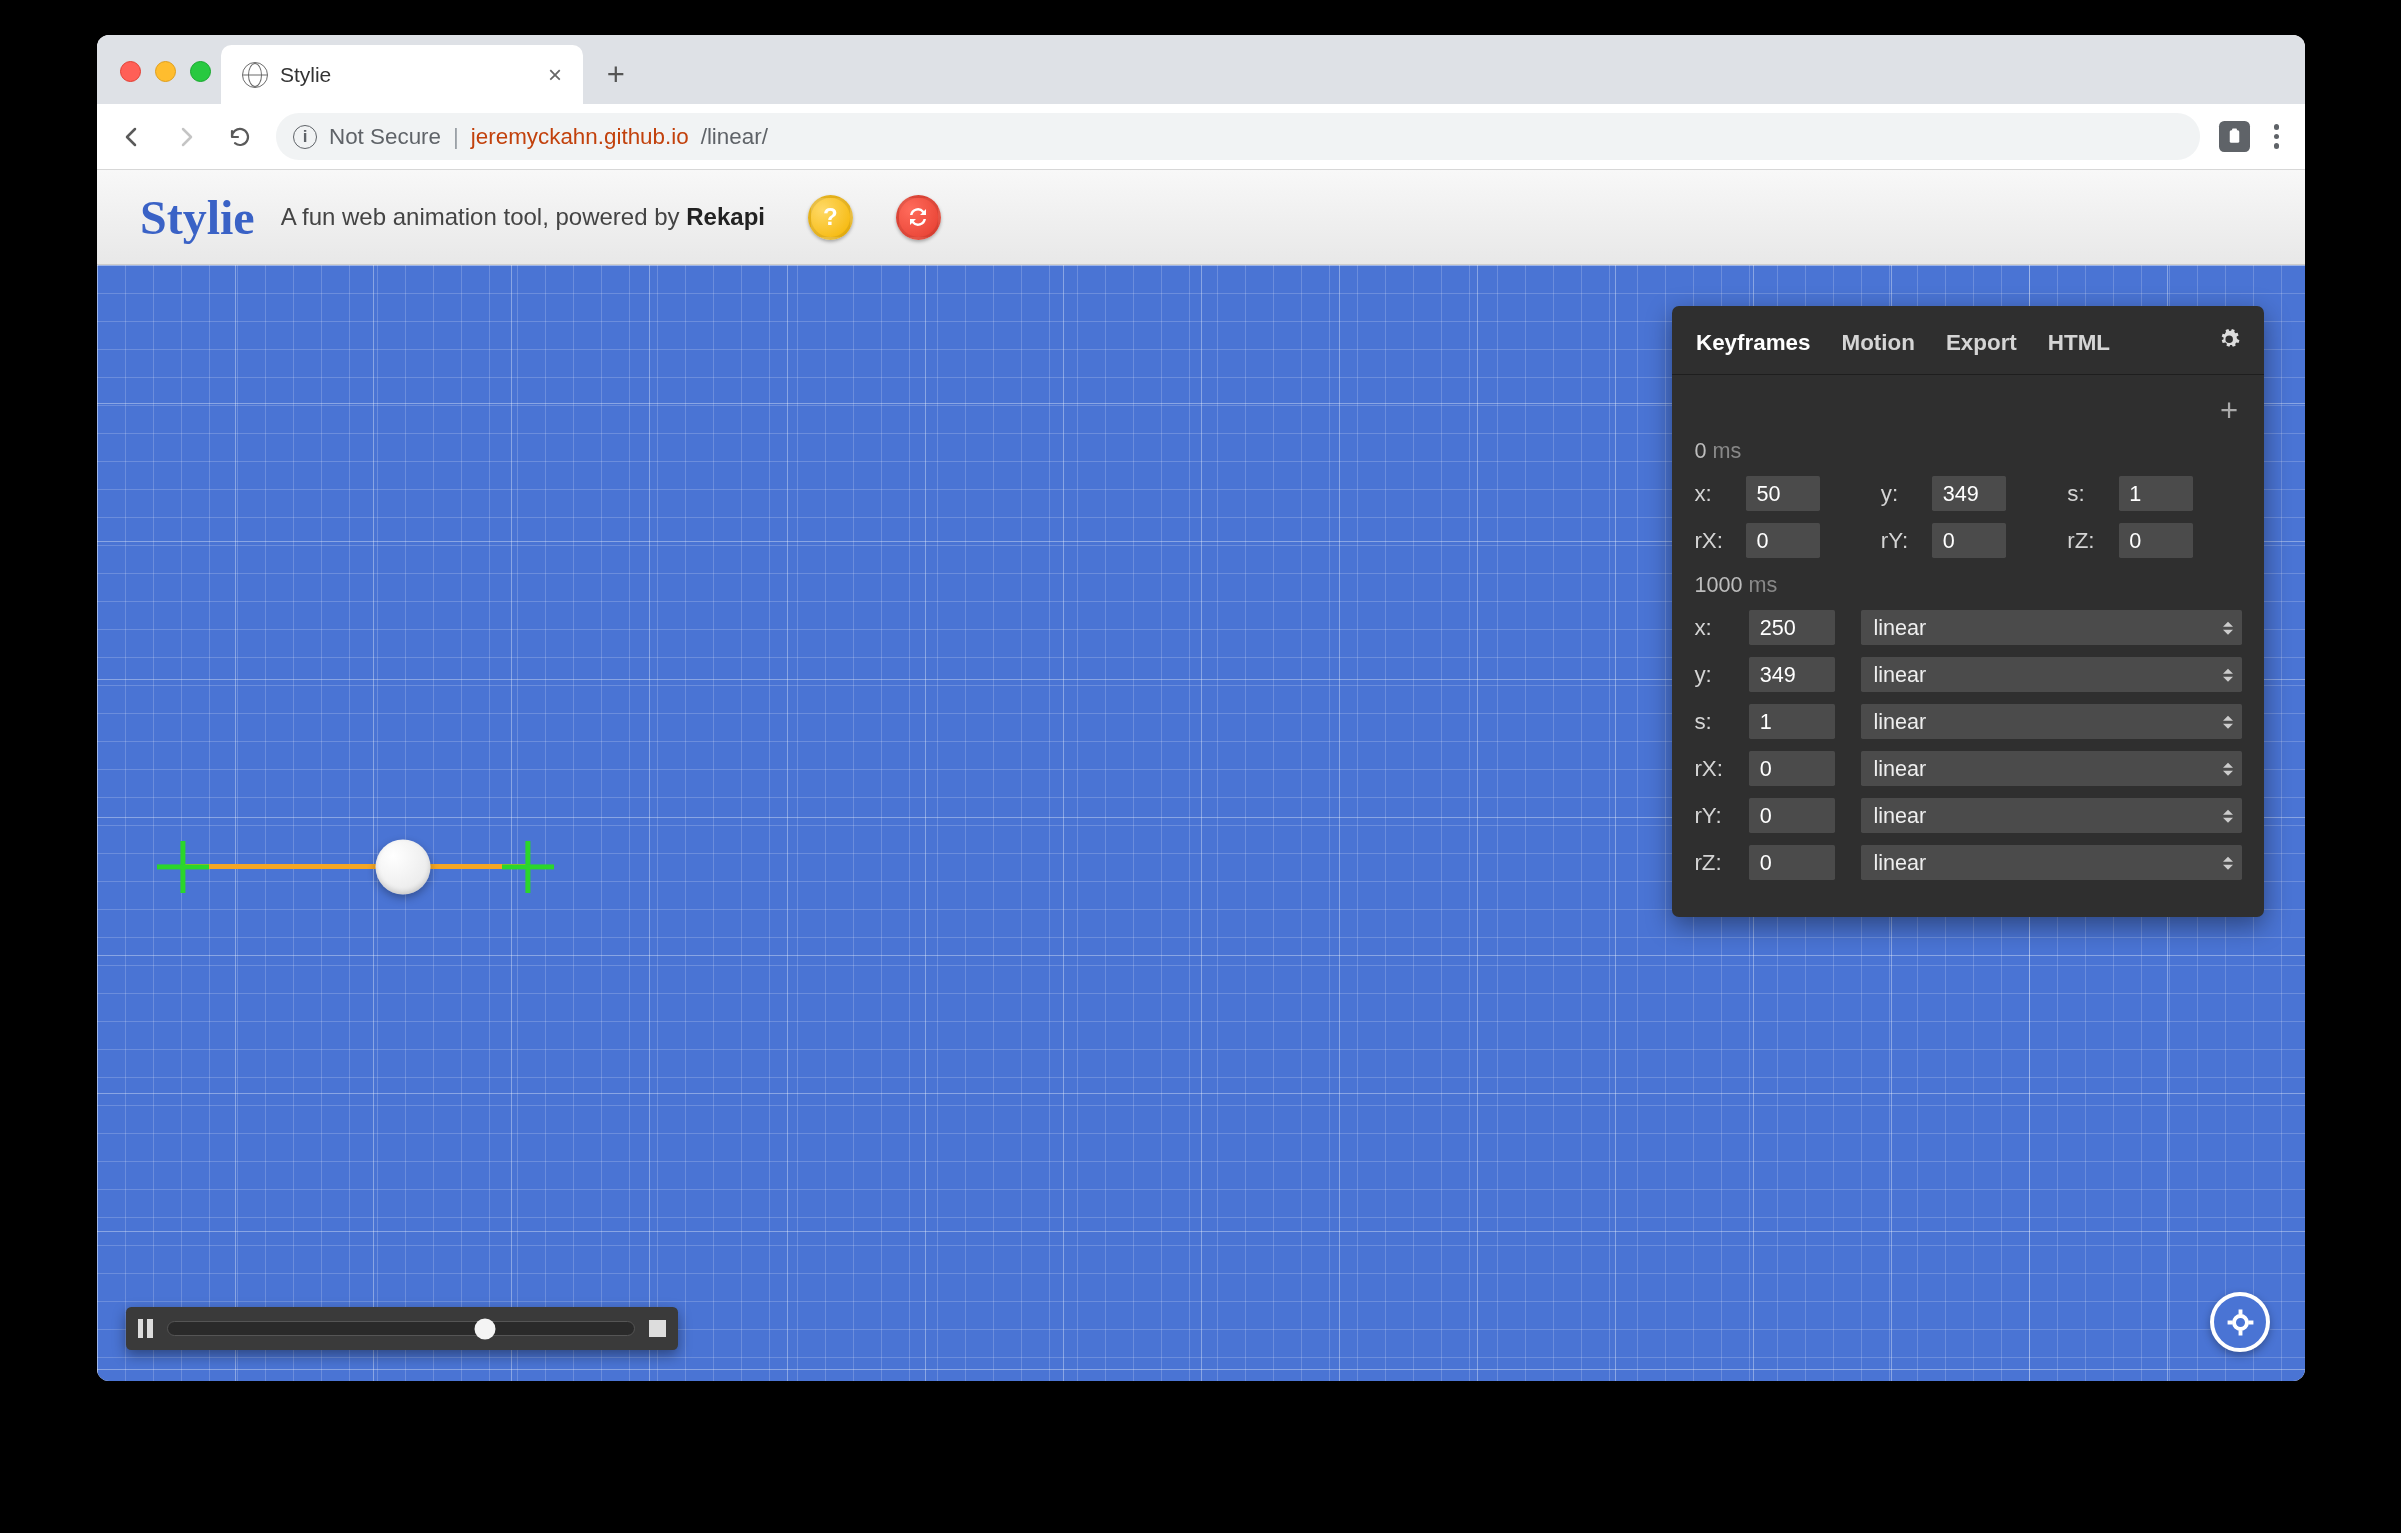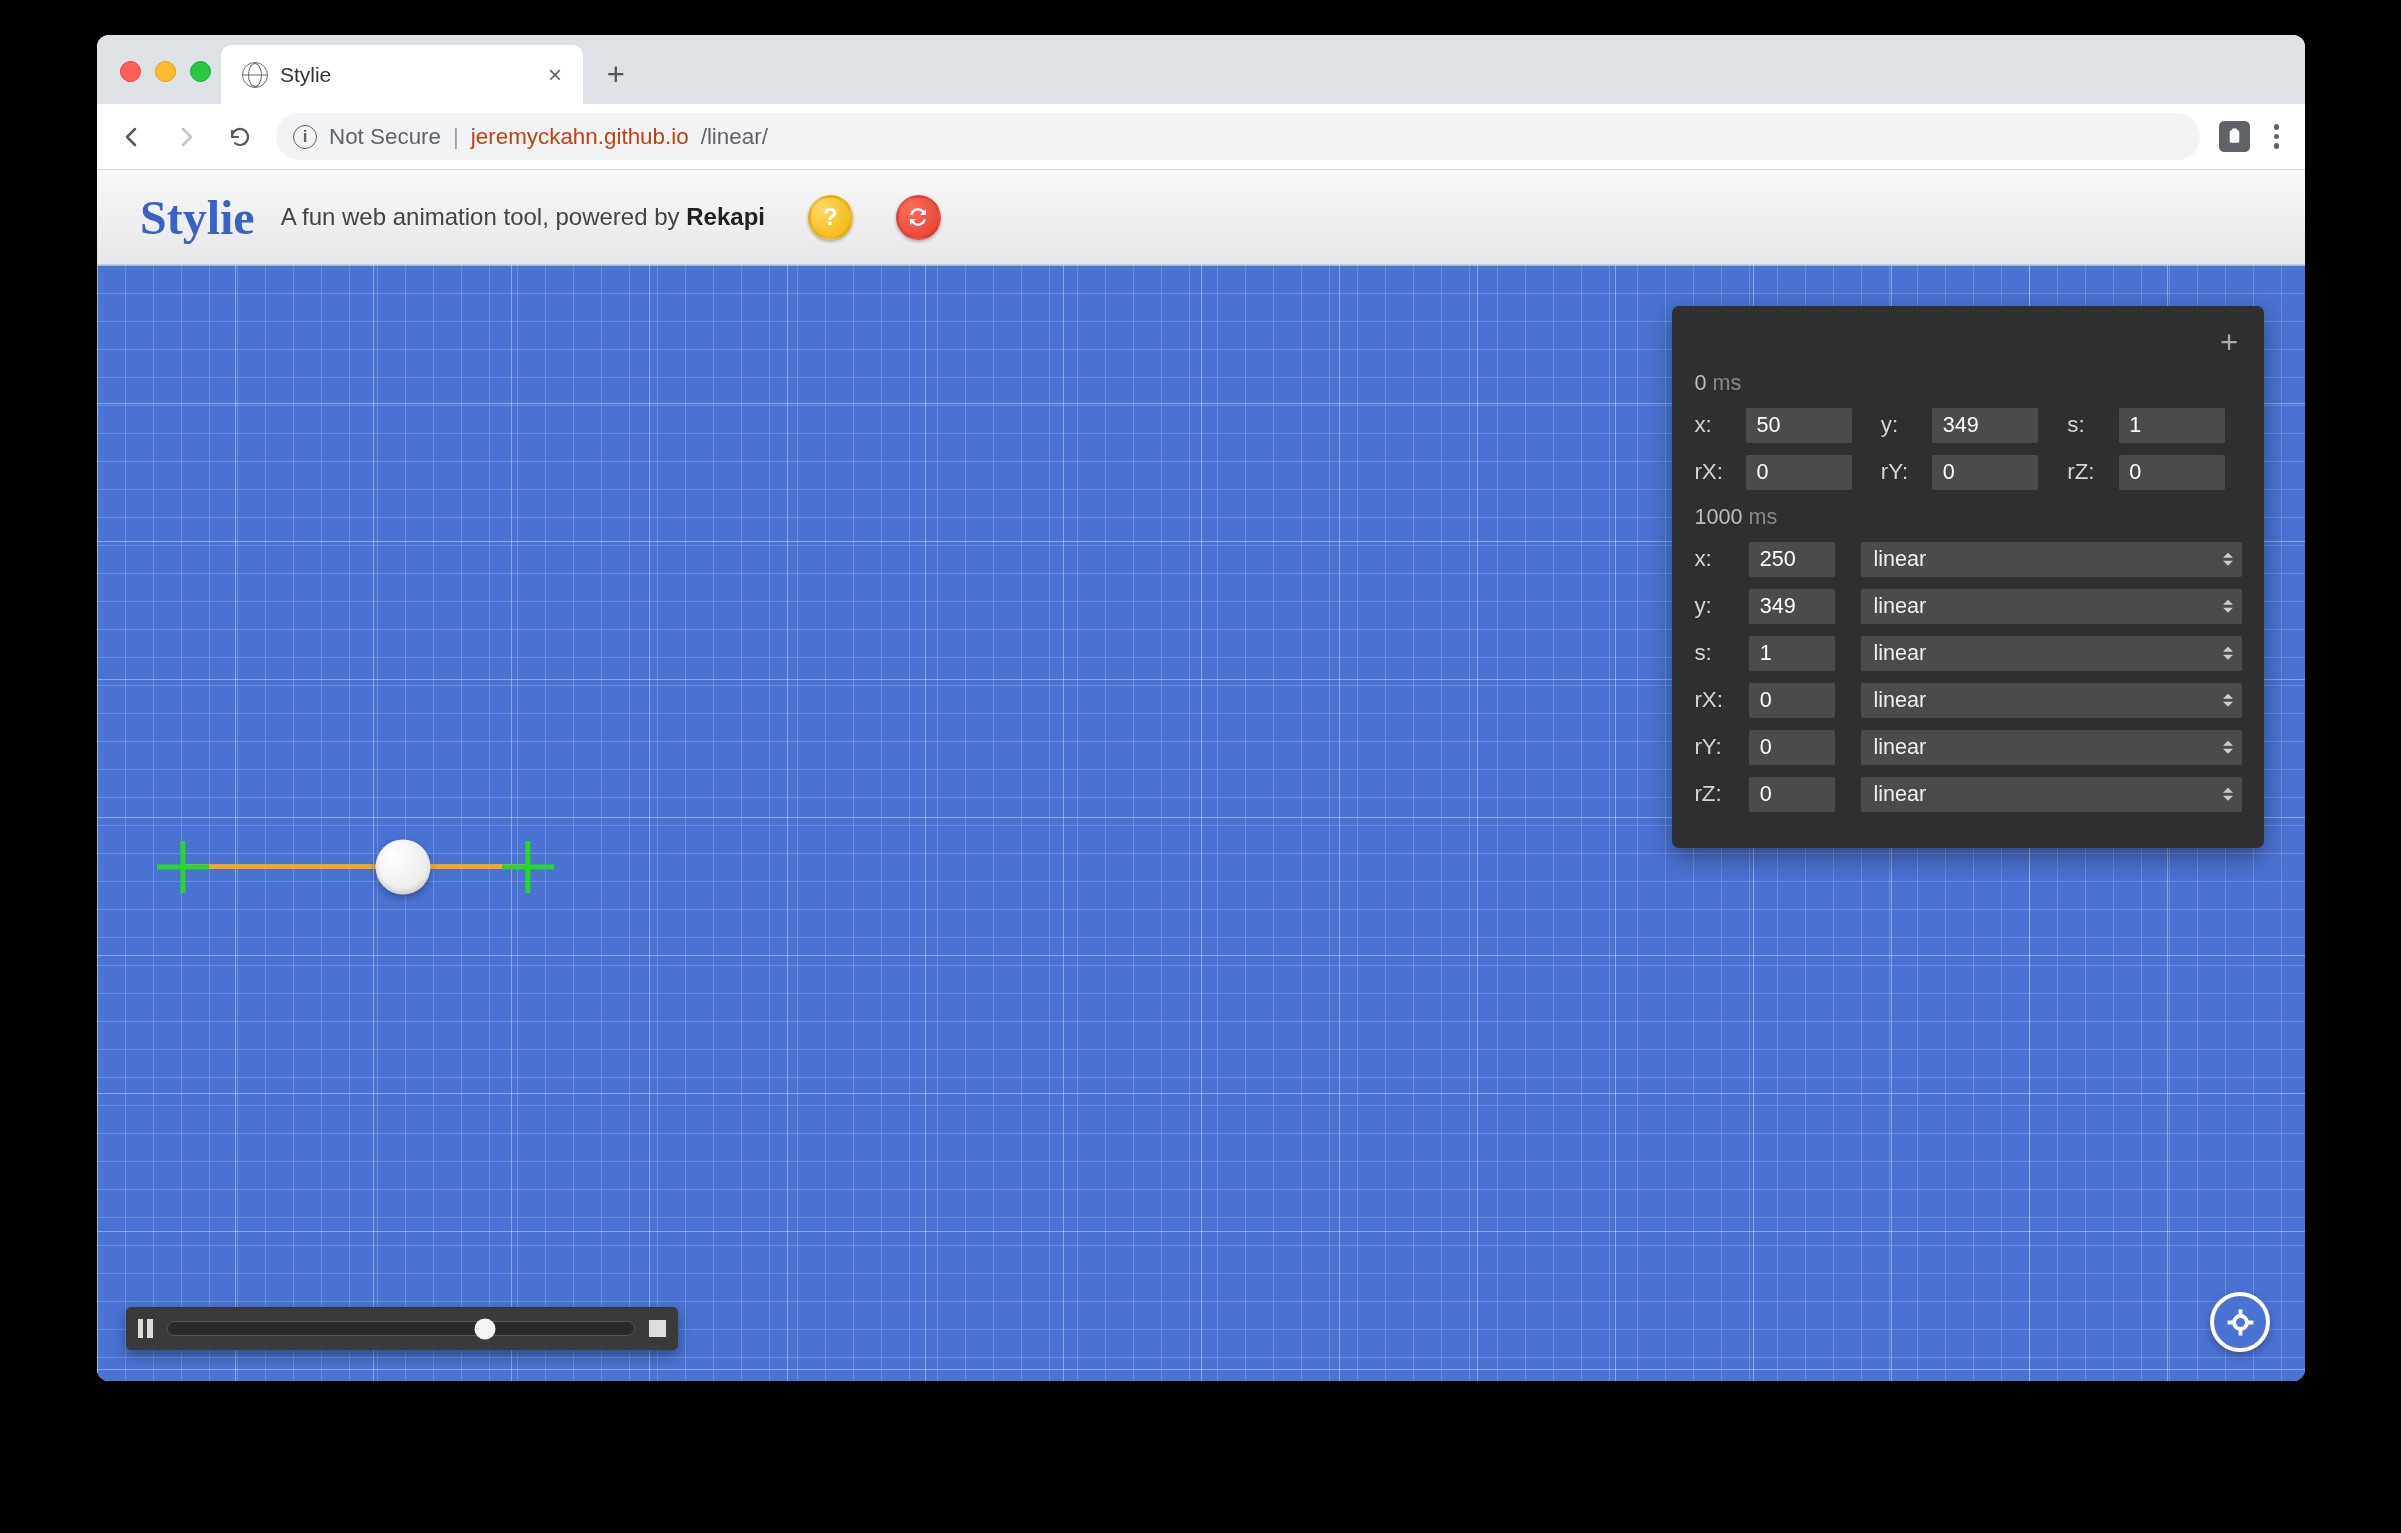--- a/index.html
+++ b/index.html
@@ -229,21 +229,21 @@
   .kf-group { margin-bottom: 14px; }
   .kf-time { color: #bdbdbd; margin-bottom: 12px; font-size: 21.6px; }
   .kf-time .ms { color: #888; }
   .row { display: flex; align-items: center; gap: 12px; margin-bottom: 12px; }
   .lbl { width: 43px; text-align: left; color: #d4d4d4; }
   .numinput {
     background: #4b4b4b;
     border: none;
     color: #fff;
     height: 35px;
-    width: 106px;
+    width: 74px;
     padding: 0 10.4px;
     font-size: 21.6px;
     border-radius: 1.7px;
   }
   .row.triple .cell { display: flex; align-items: center; gap: 8.6px; flex: 1; }
   .row.ease .numinput { width: 86px; margin-right: 14px; }
   .easing {
     flex: 1;
     background: #4b4b4b;
     height: 35px;
@@ -377,20 +377,32 @@
       <div class="circle-btn refresh">
         <svg viewBox="0 0 24 24">
           <path d="M4 10a8 8 0 0 1 14-4l2-2v6h-6l2.3-2.3A5.5 5.5 0 0 0 6.5 10H4zm16 4a8 8 0 0 1-14 4l-2 2v-6h6l-2.3 2.3A5.5 5.5 0 0 0 17.5 14H20z" fill="#fff"></path>
         </svg>
       </div>
     </div>
 
     <div class="canvas-area" id="canvas-area">
 
       <div class="panel">
+        <div class="panel-tabs" id="panel-tabs">
+
+          <div class="panel-tab active">Keyframes</div>
+            <div class="panel-tab">Motion</div>
+            <div class="panel-tab">Export</div>
+            <div class="panel-tab">HTML</div>
+            <div class="panel-gear">
+            <svg viewBox="0 0 24 24">
+                <path d="M12 8a4 4 0 1 0 0 8 4 4 0 0 0 0-8zm9 4l2 1-1 3-2.3-.5a7 7 0 0 1-1.3 1.3l.5 2.3-3 1-1-2a7 7 0 0 1-1.8 0l-1 2-3-1 .5-2.3a7 7 0 0 1-1.3-1.3L5 16l-1-3 2-1a7 7 0 0 1 0-1.8l-2-1 1-3 2.3.5A7 7 0 0 1 8.6 4.4L8.1 2.1l3-1 1 2a7 7 0 0 1 1.8 0l1-2 3 1-.5 2.3a7 7 0 0 1 1.3 1.3L21 5l1 3-2 1a7 7 0 0 1 0 1.8z"></path>
+              </svg>
+          </div>
+        </div>
         <div class="panel-body" id="panel-body">
           <div class="add-row">
             <div class="add-btn">+</div>
           </div>
 
         <div class="kf-group">
               <div class="kf-time"><span>0</span> <span class="ms">ms</span></div>
               <div class="row triple">
                 <div class="cell">
                   <div class="lbl">x:</div>

